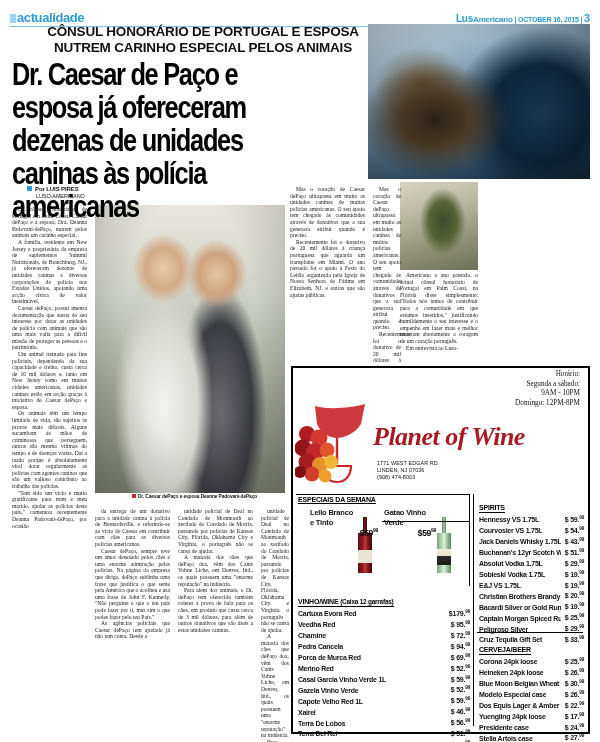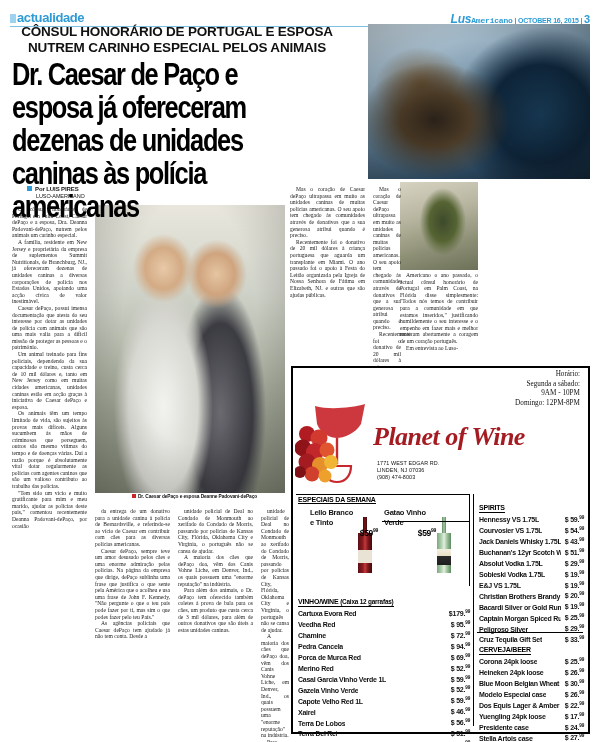--- a/index.html
+++ b/index.html
@@ -33,27 +33,27 @@
   .masthead-rule {
     position: absolute; left: 0; top: 16px; width: 580px;
     border-top: 1px solid #7fbfe0;
   }
   .masthead-right {
     position: absolute; right: 0; top: 2px;
     font-family: "Liberation Sans", sans-serif;
     font-size: 7px; font-weight: bold; color: #2e9bd4;
     letter-spacing: -0.2px;
   }
-  .masthead-right .luso { font-size: 12px; font-style: italic; }
-  .masthead-right .amer { font-size: 8px; font-family: Liberation Mono, monospace; }
+  .masthead-right .luso { font-size: 10px; }
+  .masthead-right .amer { font-size: 8px; }
   .masthead-right .pageno { font-size: 11px; color: #2e9bd4; }
 
   
   .kicker {
-    position: absolute; left: 12px; top: 24px; width: 330px;
+    position: absolute; left: 38px; top: 24px; width: 330px;
     font-family: "Liberation Sans", sans-serif;
     font-weight: bold; font-size: 13.5px; line-height: 16px;
     letter-spacing: -0.2px; color: #111; text-align: center;
   }
 
   
   .headline {
     position: absolute; left: 12px; top: 58px; width: 352px;
     font-family: "Liberation Sans", sans-serif;
     font-weight: bold; font-size: 31px; line-height: 33px;

